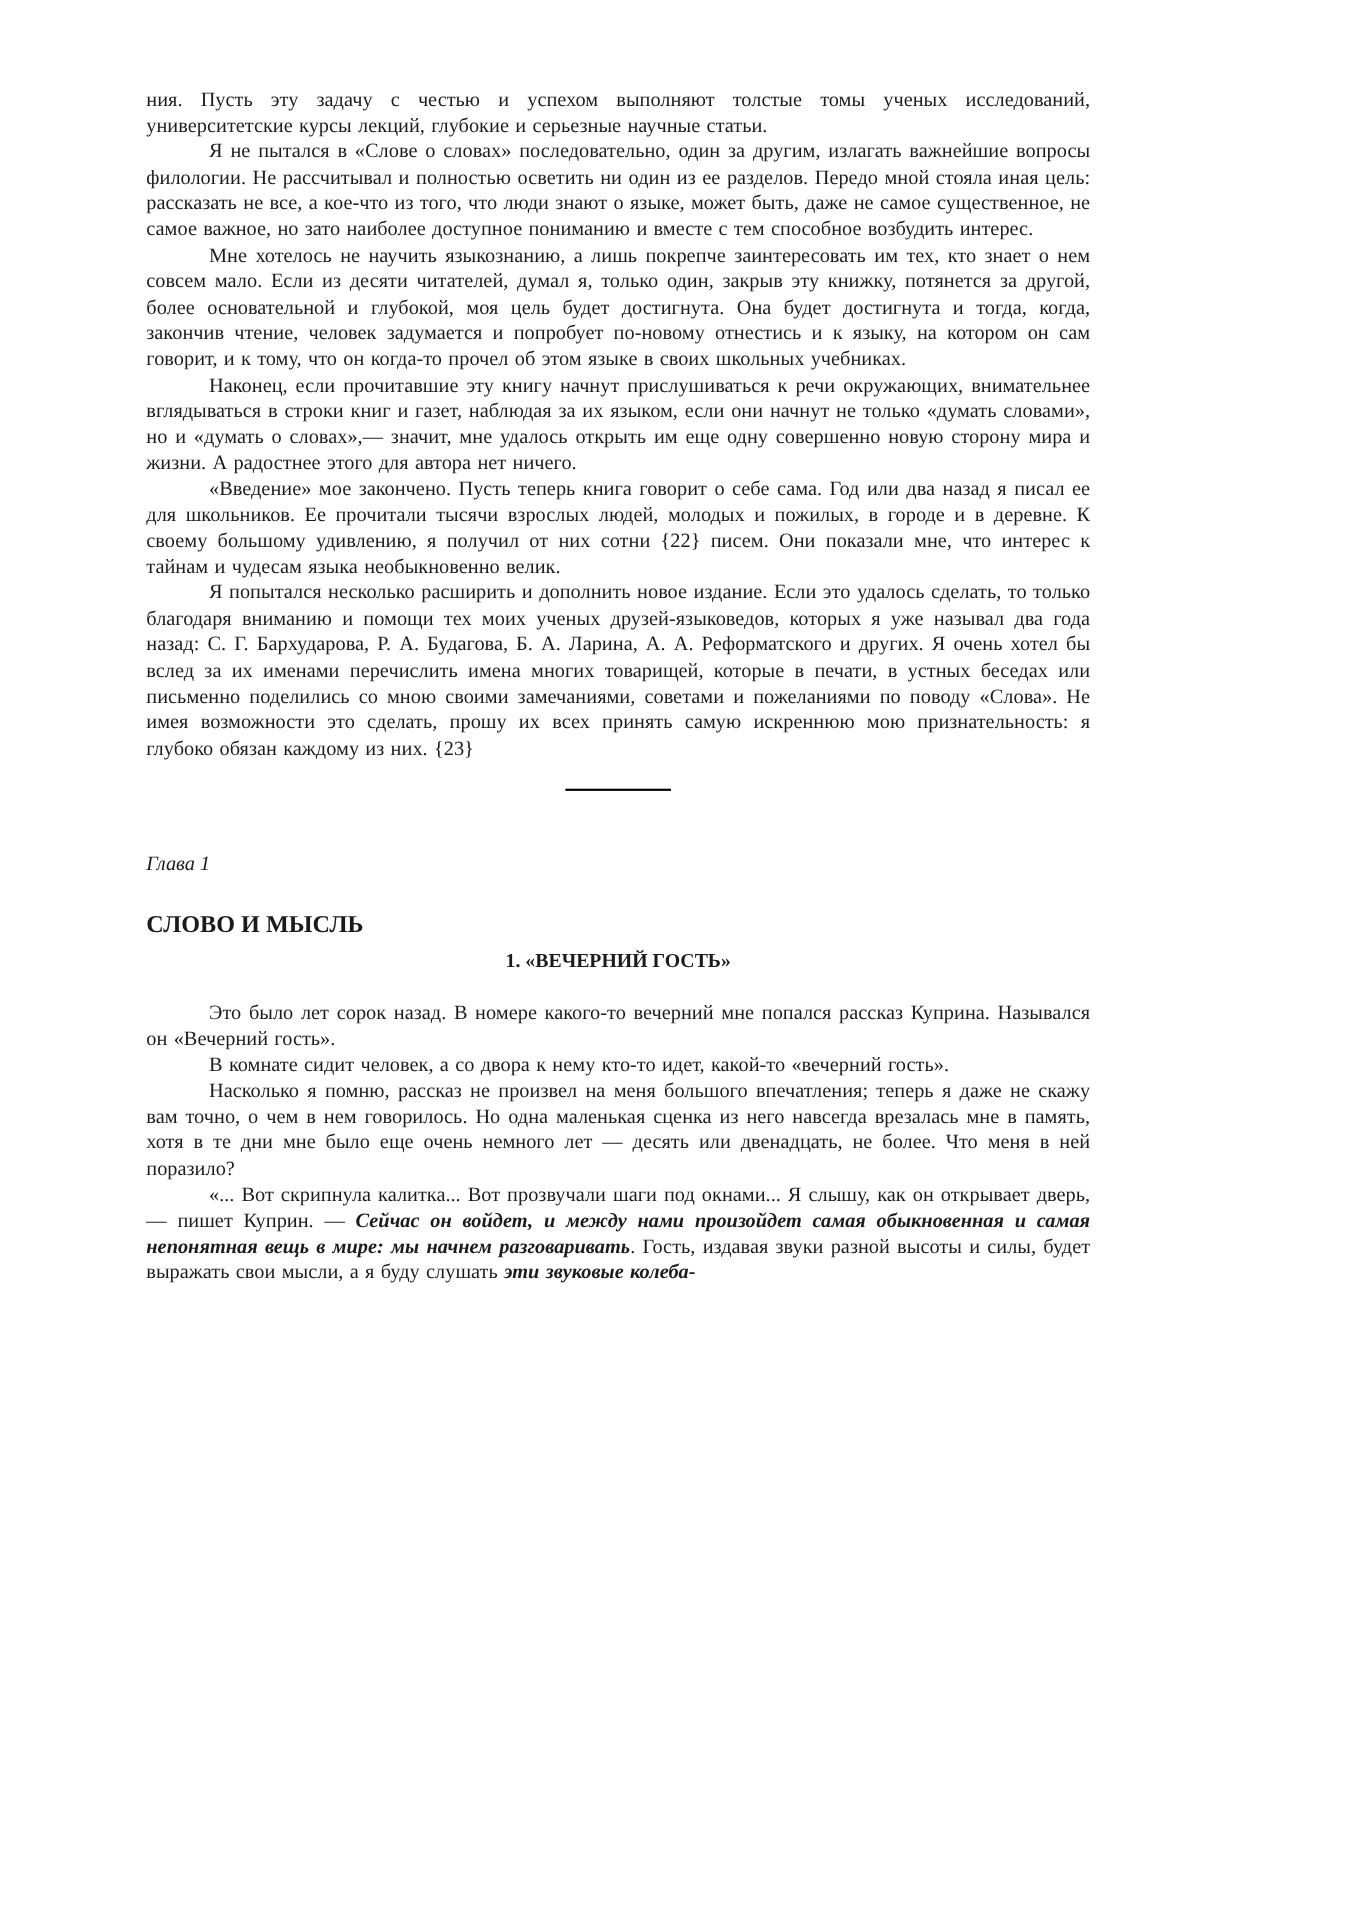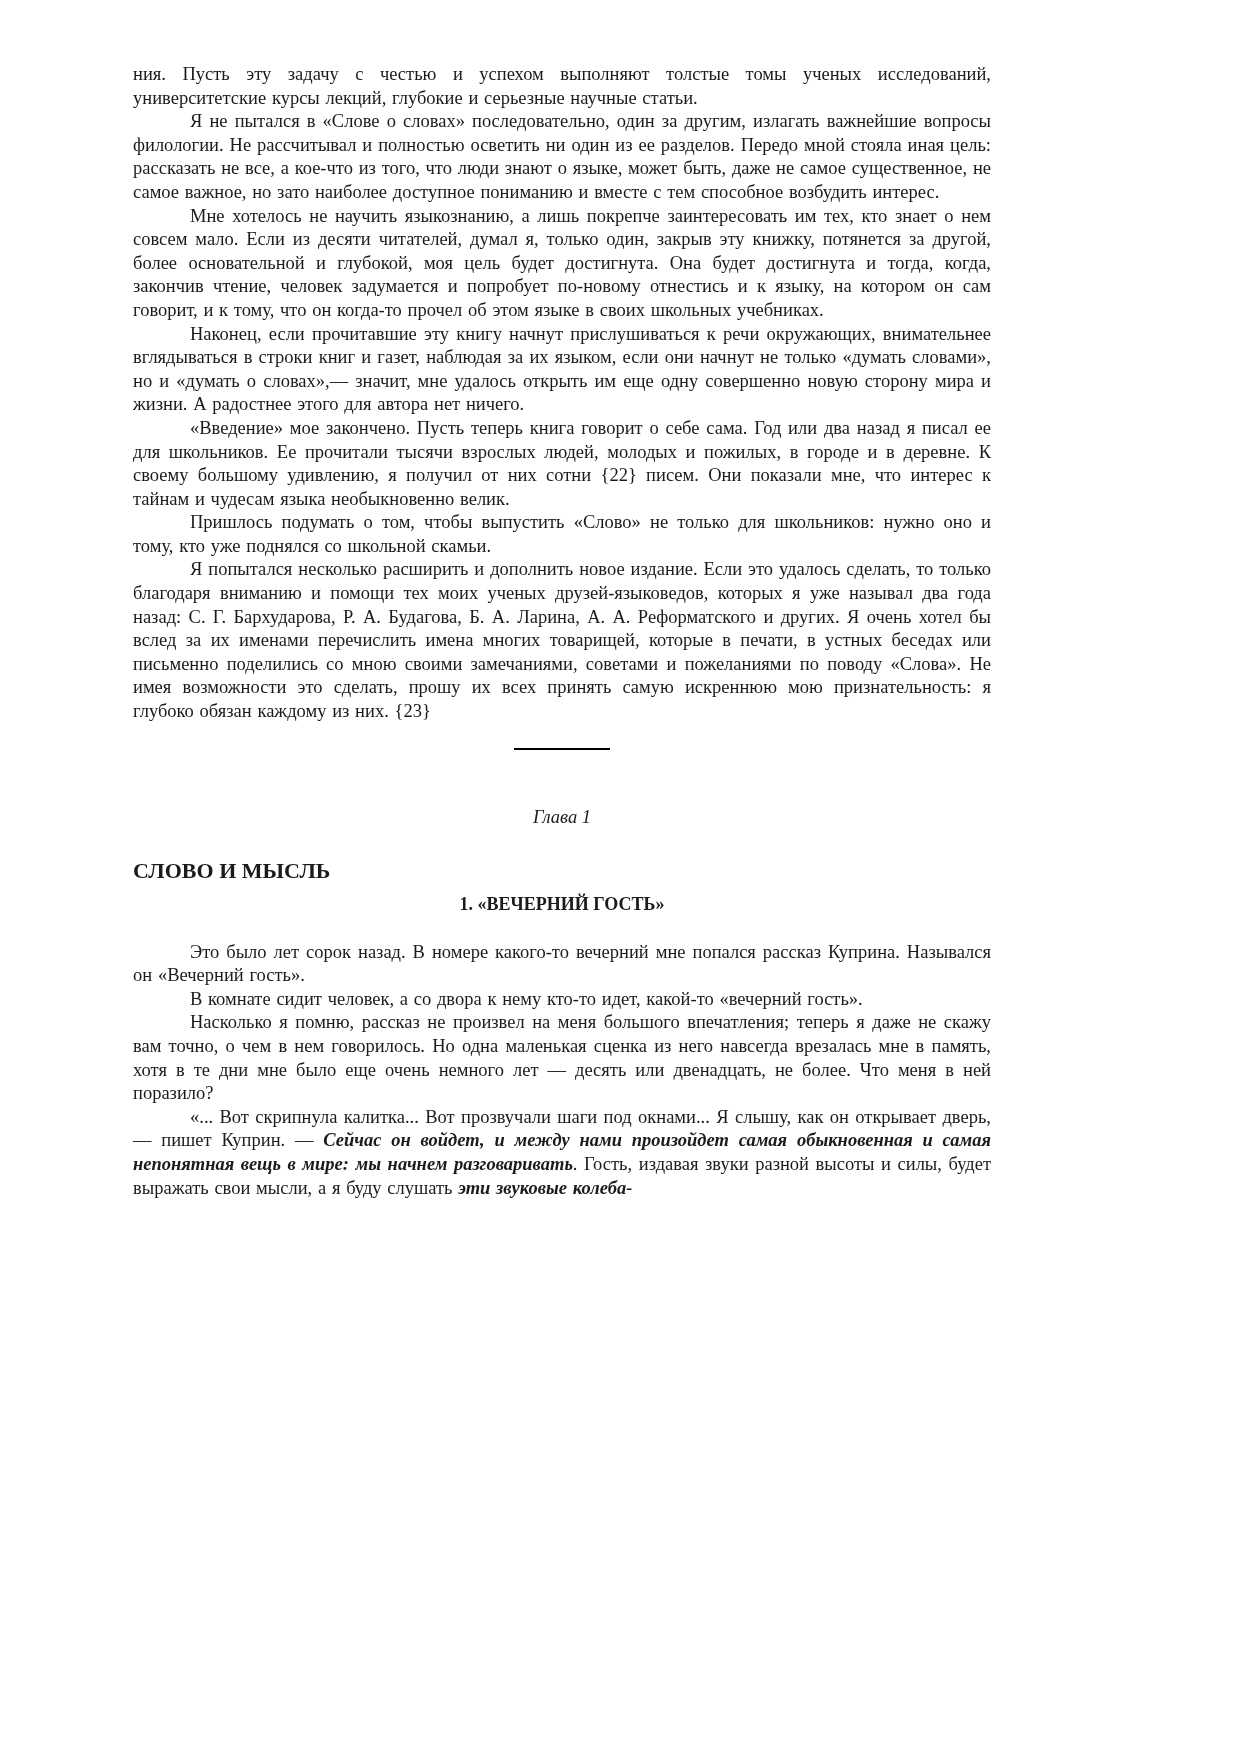--- a/index.html
+++ b/index.html
@@ -9,21 +9,21 @@
     height: 1754px;
     margin: 0 auto;
     background: #ffffff;
     font-family: "Liberation Serif", "DejaVu Serif", serif;
     color: #1b1b1b;
     overflow: hidden;
   }
   .page {
     width: 1240px;
     height: 1754px;
-    padding-top: 63px;
+    padding-top: 80px;
   }
   .text-col {
     margin-left: 133px;
     width: 858px;
   }
   .para {
     font-size: 18.5px;
     line-height: 23.6px;
     text-align: justify;
     text-indent: 57px;
@@ -35,21 +35,21 @@
     font-weight: bold;
   }
   .divider {
     width: 96px;
     height: 2px;
     background: #000000;
     margin: 24px auto 0 auto;
   }
   .chapter-label {
     margin-top: 56px;
-    text-align: center;
+    text-align: left;
     font-style: italic;
     font-size: 18.5px;
     line-height: 23px;
   }
   .chapter-title {
     margin-top: 29px;
     text-align: left;
     font-weight: bold;
     font-size: 22px;
     line-height: 26px;
@@ -68,21 +68,20 @@
 
 <div class="page">
   <div class="text-col">
 
     <div id="intro-paragraphs">
         <p class="para no-indent">ния. Пусть эту задачу с честью и успехом выполняют толстые томы ученых исследований, университетские курсы лекций, глубокие и серьезные научные статьи.</p>
         <p class="para">Я не пытался в «Слове о словах» последовательно, один за другим, излагать важнейшие вопросы филологии. Не рассчитывал и полностью осветить ни один из ее разделов. Передо мной стояла иная цель: рассказать не все, а кое-что из того, что люди знают о языке, может быть, даже не самое существенное, не самое важное, но зато наиболее доступное пониманию и вместе с тем способное возбудить интерес.</p>
         <p class="para">Мне хотелось не научить языкознанию, а лишь покрепче заинтересовать им тех, кто знает о нем совсем мало. Если из десяти читателей, думал я, только один, закрыв эту книжку, потянется за другой, более основательной и глубокой, моя цель будет достигнута. Она будет достигнута и тогда, когда, закончив чтение, человек задумается и попробует по-новому отнестись и к языку, на котором он сам говорит, и к тому, что он когда-то прочел об этом языке в своих школьных учебниках.</p>
         <p class="para">Наконец, если прочитавшие эту книгу начнут прислушиваться к речи окружающих, внимательнее вглядываться в строки книг и газет, наблюдая за их языком, если они начнут не только «думать словами», но и «думать о словах»,— значит, мне удалось открыть им еще одну совершенно новую сторону мира и жизни. А радостнее этого для автора нет ничего.</p>
         <p class="para">«Введение» мое закончено. Пусть теперь книга говорит о себе сама. Год или два назад я писал ее для школьников. Ее прочитали тысячи взрослых людей, молодых и пожилых, в городе и в деревне. К своему большому удивлению, я получил от них сотни {22} писем. Они показали мне, что интерес к тайнам и чудесам языка необыкновенно велик.</p>
-        <p class="para">Пришлось подумать о том, чтобы выпустить «Слово» не только для школьников: нужно оно и тому, кто уже поднялся со школьной скамьи.</p>
         <p class="para">Я попытался несколько расширить и дополнить новое издание. Если это удалось сделать, то только благодаря вниманию и помощи тех моих ученых друзей-языковедов, которых я уже называл два года назад: С. Г. Бархударова, Р. А. Будагова, Б. А. Ларина, А. А. Реформатского и других. Я очень хотел бы вслед за их именами перечислить имена многих товарищей, которые в печати, в устных беседах или письменно поделились со мною своими замечаниями, советами и пожеланиями по поводу «Слова». Не имея возможности это сделать, прошу их всех принять самую искреннюю мою признательность: я глубоко обязан каждому из них. {23}</p>
       </div>
 
     <div class="divider"></div>
 
     <div class="chapter-label">
       <em>Глава 1</em>
     </div>
 
     <h1 class="chapter-title">СЛОВО И МЫСЛЬ</h1>

